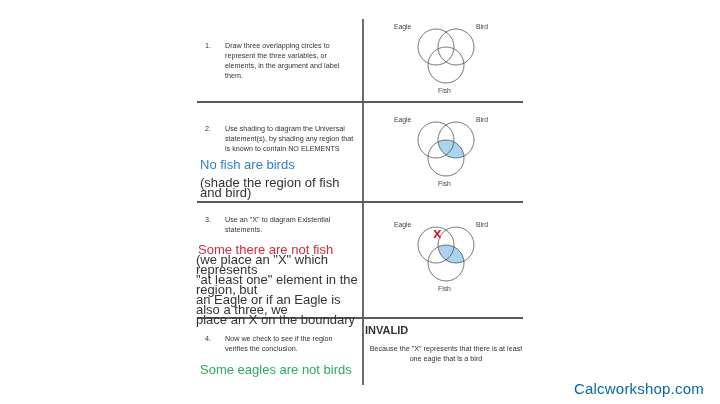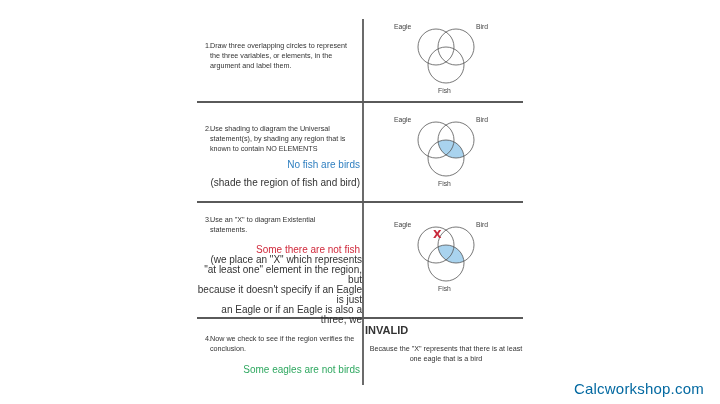--- a/index.html
+++ b/index.html
@@ -6,22 +6,22 @@
   body {
     width:720px; height:404px; background:#ffffff; position:relative; overflow:hidden;
     font-family: "Liberation Sans", "DejaVu Sans", sans-serif; color:#333;
   }
   .vline { position:absolute; left:362px; top:19px; width:2px; height:366px; background:#6b6b6b; }
   .hline { position:absolute; left:197px; width:326px; height:2px; background:#5a5a5a; }
   .step {
     position:absolute; font-size:7.2px; line-height:10px; color:#333;
   }
   .step .num { position:absolute; left:0; top:0; }
-  .step .body { margin-left:5px; }
-  .centered { position:absolute; text-align:right; font-size:10px; line-height:10px; color:#333; }
+  .step .body { margin-left:20px; }
+  .centered { position:absolute; text-align:left; font-size:13px; line-height:10px; color:#333; }
   .blue { color:#2f7fc0; }
   .red { color:#d02a3c; }
   .green { color:#2fa860; }
   .venn { position:absolute; }
   .venn-label { position:absolute; font-size:6.8px; color:#444; }
   .invalid { position:absolute; left:365px; width:160px; top:324px; text-align:left; font-size:11px; font-weight:bold; color:#333; }
   .because { position:absolute; left:368px; width:156px; top:344px; text-align:center; font-size:7.2px; line-height:10px; color:#333; }
   .brand { position:absolute; left:574px; top:380px; font-size:15px; color:#0369a1; letter-spacing:0.2px; }
 </style>
 </head>
@@ -45,22 +45,22 @@
 <div class="centered" style="left:200px; width:160px; top:178px;">(shade the region of fish and bird)</div>
 
 <div class="step" style="left:205px; top:215px; width:148px;">
   <span class="num">3.</span>
   <div class="body">Use an "X" to diagram Existential statements.</div>
 </div>
 <div class="centered red" style="left:198px; width:162px; top:245px;">Some there are not fish</div>
 <div class="centered" style="left:196px; width:166px; top:255px;">
   <div>(we place an "X" which represents</div>
   <div>"at least one" element in the region, but</div>
-  <div>because it doesn't specify if an Eagle is just</div>
   <div>an Eagle or if an Eagle is also a three, we</div>
+  <div>place an X on the boundary</div>
 </div>
 
 <div class="step" style="left:205px; top:334px; width:150px;">
   <span class="num">4.</span>
   <div class="body">Now we check to see if the region verifies the conclusion.</div>
 </div>
 <div class="centered green" style="left:200px; width:160px; top:365px;">Some eagles are not birds</div>
 
 <div class="venn" style="left:380px; top:20px; width:140px; height:80px;">
   <svg width="140" height="80" viewBox="0 0 140 80">

